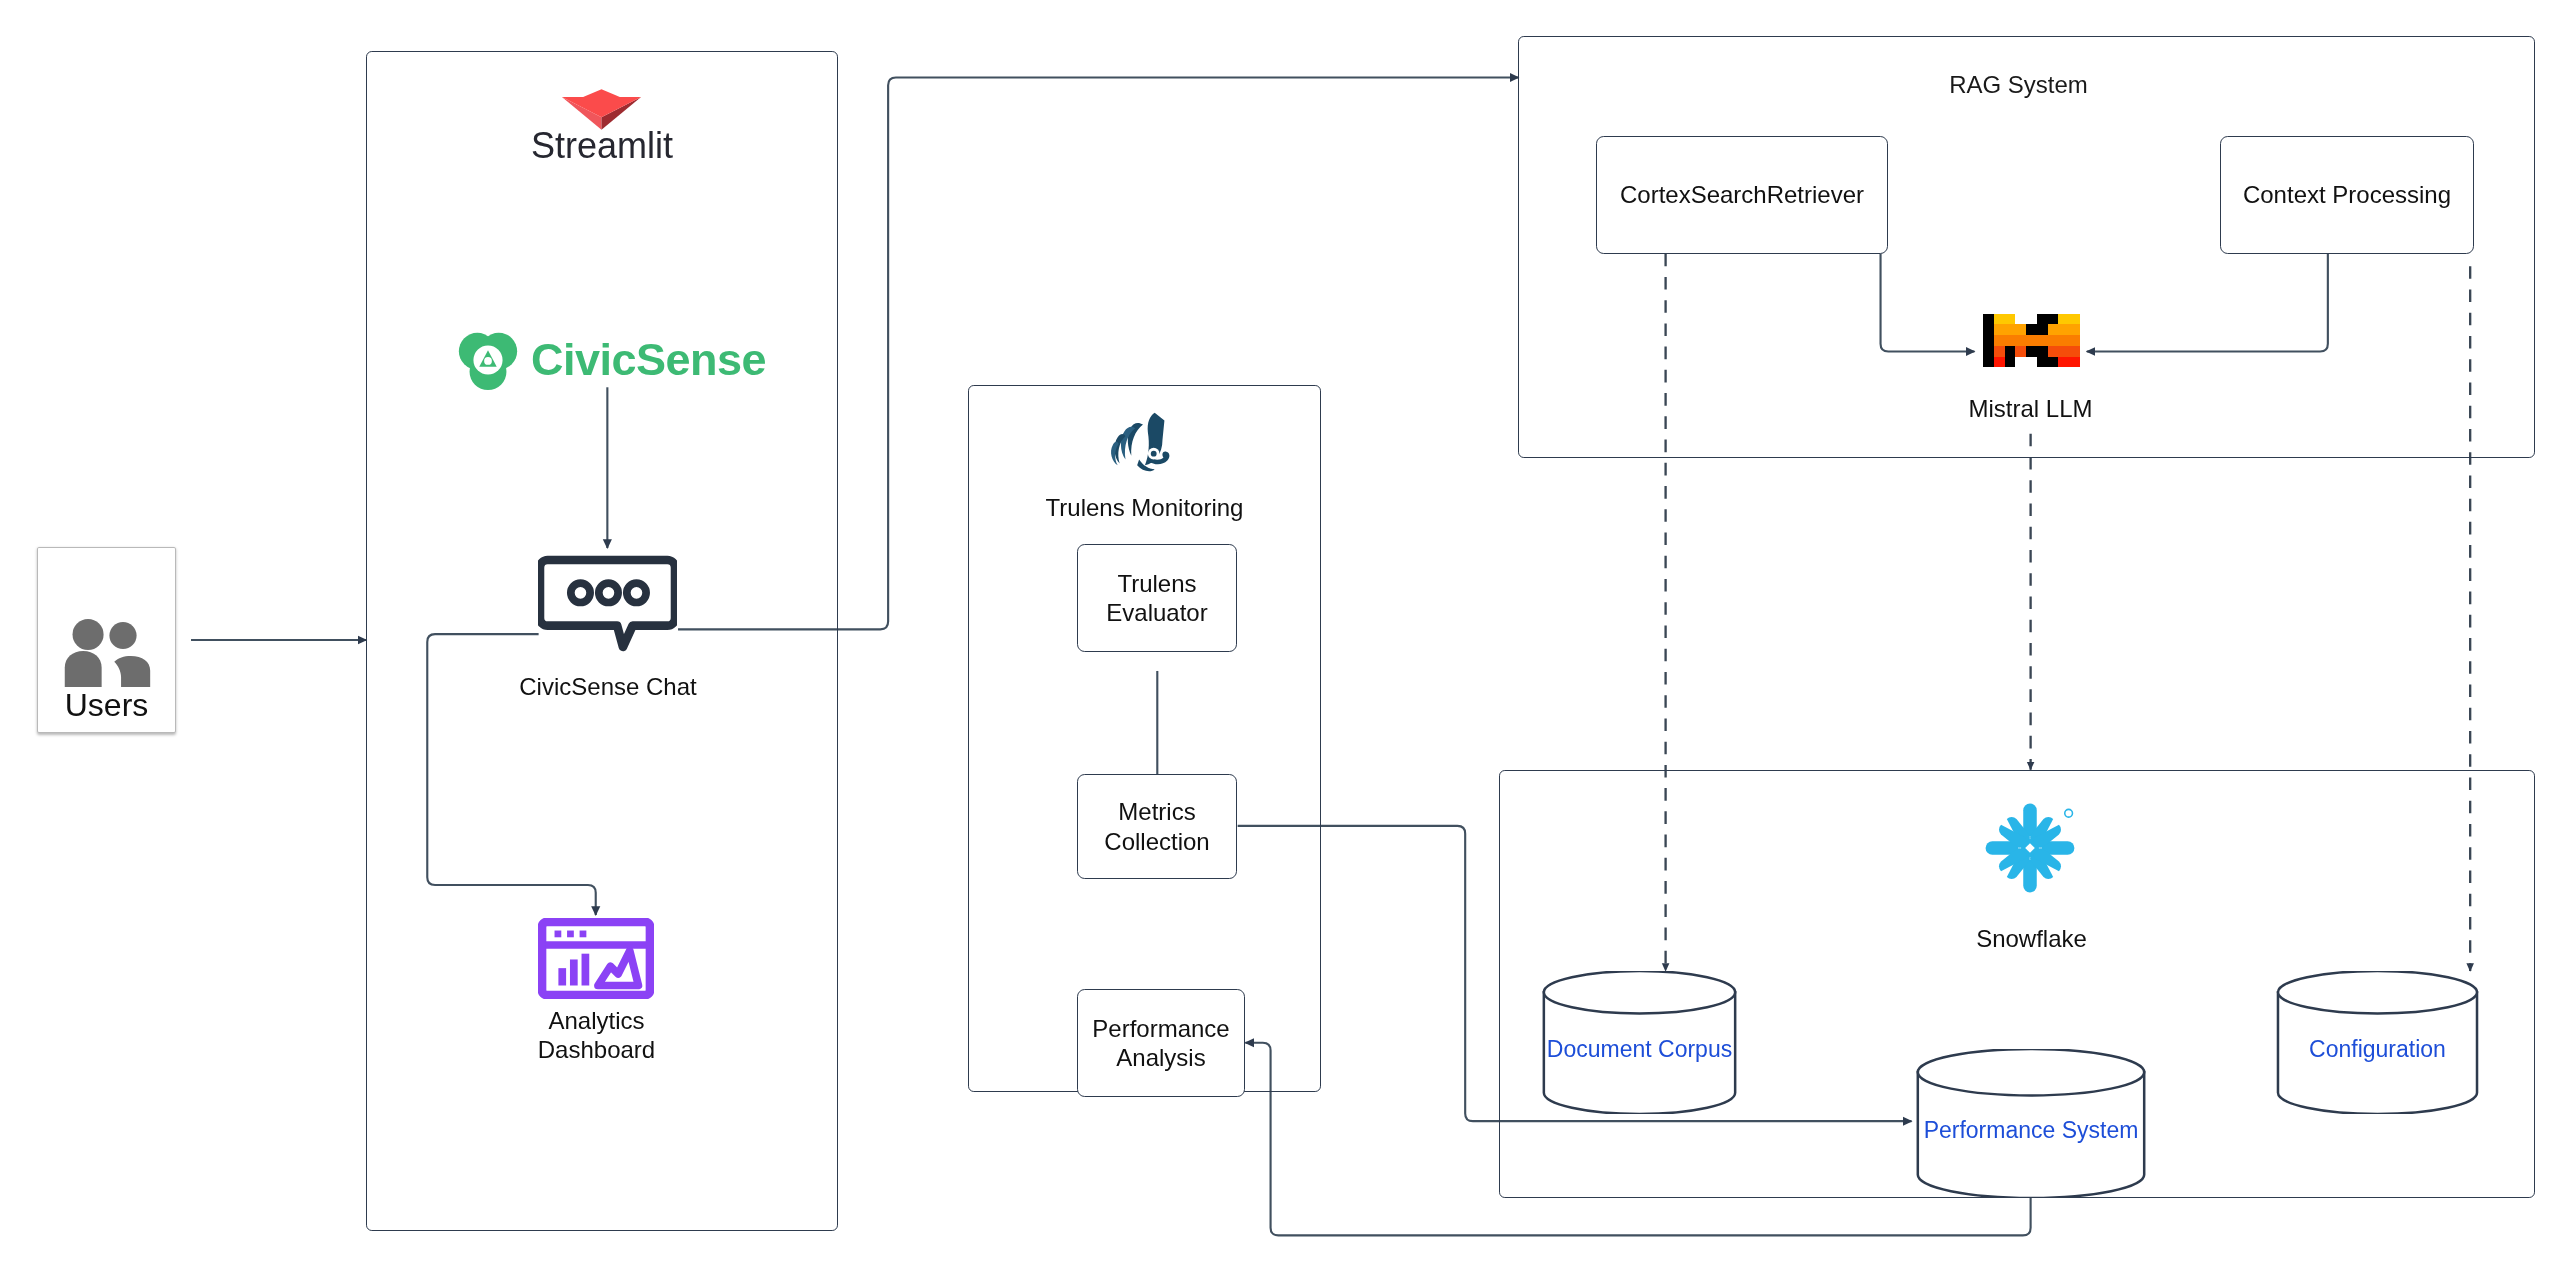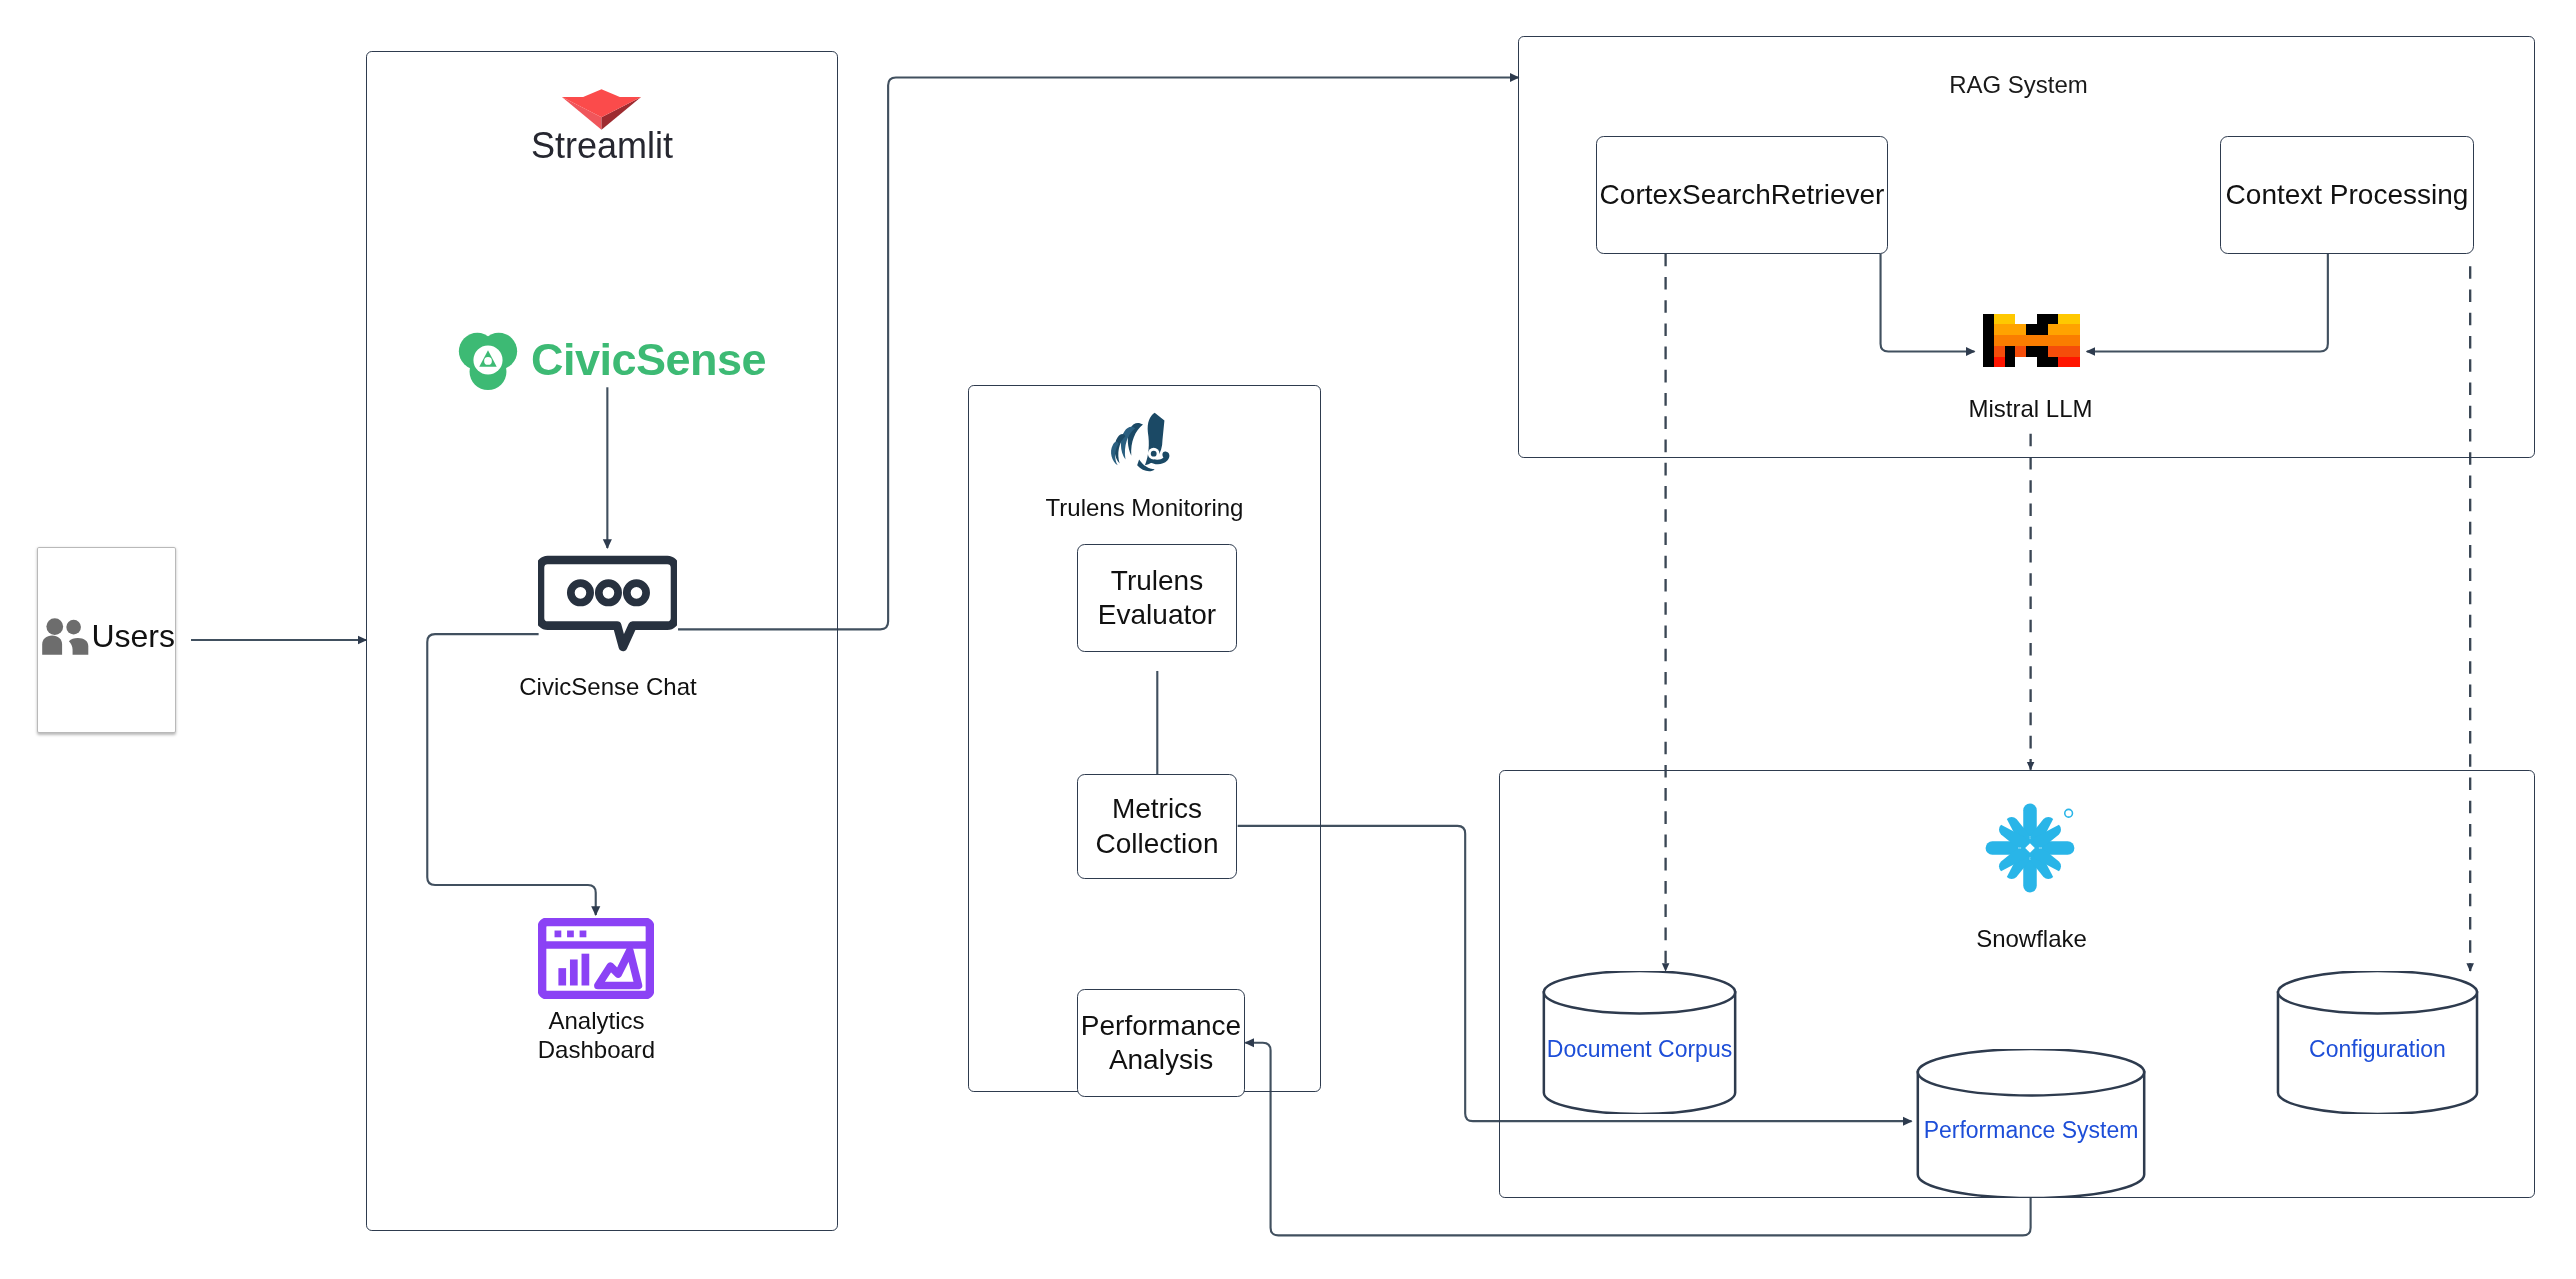--- a/index.html
+++ b/index.html
@@ -3,26 +3,26 @@
 <meta charset="utf-8">
 <style>
   html,body{margin:0;padding:0;background:#ffffff;}
   body{font-family:"Liberation Sans","DejaVu Sans",sans-serif;}
   #stage{position:relative;width:2576px;height:1279px;background:#ffffff;overflow:hidden;}
   #edges{position:absolute;left:0;top:0;width:2576px;height:1279px;}
   .node{position:absolute;box-sizing:border-box;}
   .grp{border:1.9px solid #2e3b4e;border-radius:5.8px;background:transparent;}
   .grp-title{position:absolute;left:0;right:0;text-align:center;color:#1a1a1a;font-size:24px;}
   .box{border:1.9px solid #2e3b4e;border-radius:7.7px;background:#ffffff;display:flex;align-items:center;
-       justify-content:center;text-align:center;color:#111;font-size:28px;line-height:1.22;padding:3.9px;}
+       justify-content:center;text-align:center;color:#111;font-size:24px;line-height:1.22;padding:3.9px;}
   .lbl{position:absolute;left:0;right:0;text-align:center;color:#111;font-size:24px;line-height:1.2;
        white-space:pre-line;}
   .iconwrap{position:absolute;display:flex;align-items:center;justify-content:center;}
   .userscard{border:1px solid #b9b9b9;background:#fff;border-radius:1.9px;
-       box-shadow:0 1.9px 2.9px rgba(0,0,0,.28);display:flex;flex-direction:row;
+       box-shadow:0 1.9px 2.9px rgba(0,0,0,.28);display:flex;flex-direction:column;
        align-items:center;justify-content:flex-end;padding-bottom:7.7px;}
   .userscard .ul{font-size:32px;color:#111;}
   .cyl-label{position:absolute;left:0;right:0;text-align:center;font-size:23px;color:#1d4ed8;}
   .pxrow{display:flex;}
   .px{width:10.7px;height:10.7px;}
 </style>
 </head>
 <body>
 
 <div id="stage">

